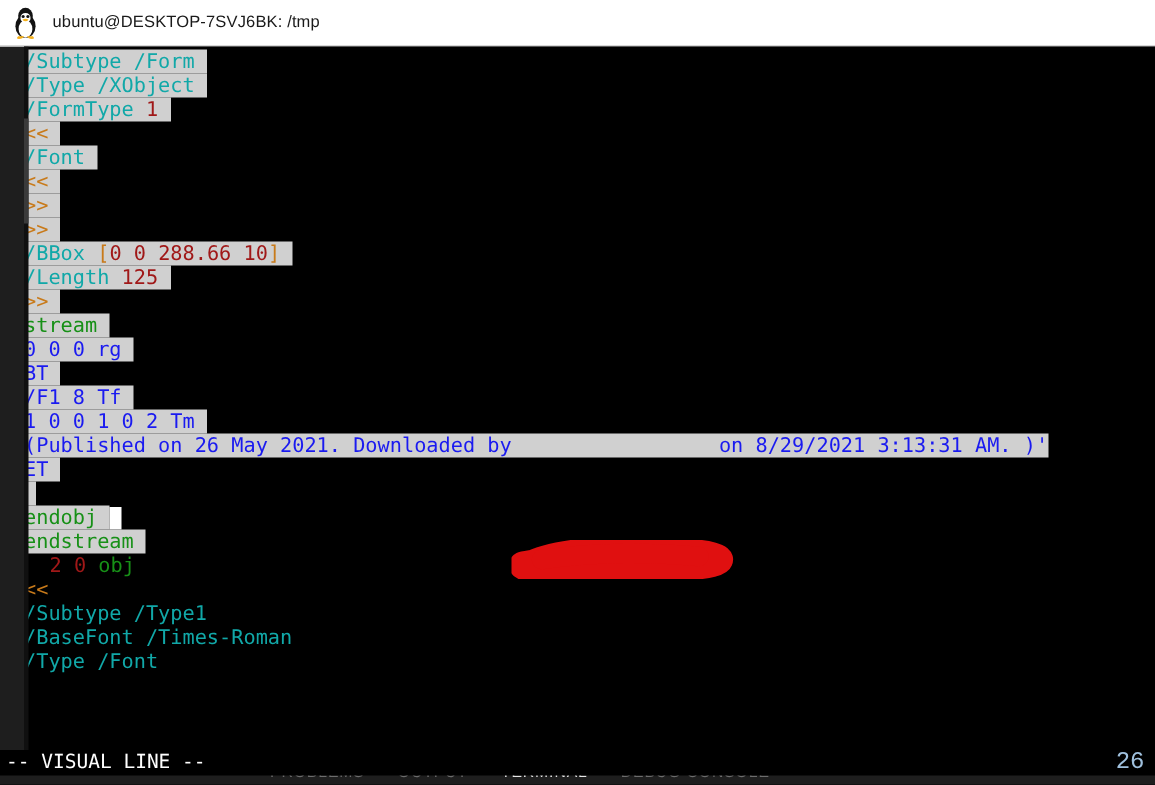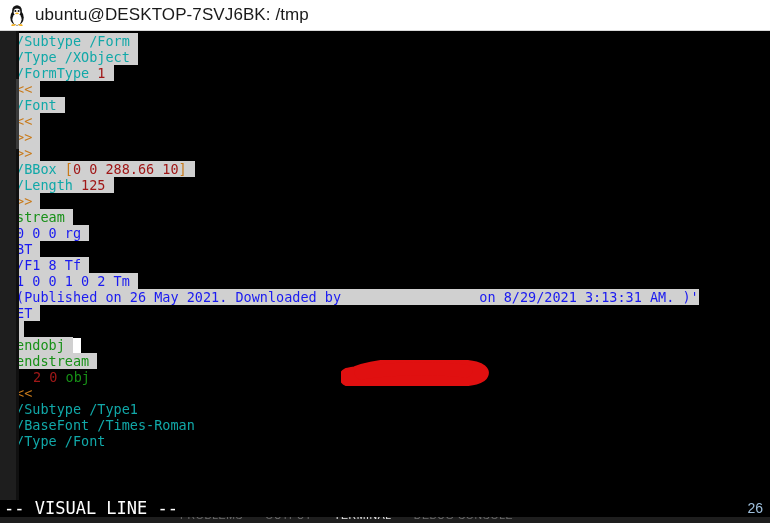--- a/index.html
+++ b/index.html
@@ -38,21 +38,21 @@
     width: 20px;
     height: 22px;
     margin-left: 7px;
     margin-right: 8px;
     flex: none;
     position: relative;
     top: 0px;
   }
   .title-text {
     font-family: "Liberation Sans", sans-serif;
-    font-size: 17px;
+    font-size: 11px;
     color: #1a1a1a;
     letter-spacing: 0.1px;
     white-space: nowrap;
   }
 
   
   .terminal {
     position: absolute;
     left: 16px; top: 31px;
     width: 770px;
@@ -136,33 +136,33 @@
     width: 770px;
     height: 17px;
     background: #000000;
     z-index: 5;
   }
   .statusline .mode {
     position: absolute;
     left: 4px;
     top: 0;
     line-height: 17px;
-    font-size: 17px;
+    font-size: 13px;
     color: #ffffff;
     font-family: "DejaVu Sans Mono", "Liberation Mono", monospace;
     white-space: pre;
   }
   .statusline .count {
     position: absolute;
     right: 7px;
     top: 0;
     line-height: 17px;
-    font-size: 14px;
+    font-size: 16px;
     color: #9fc0dd;
-    font-family: Liberation Sans, sans-serif;
+    font-family: Liberation Mono, monospace;
   }
 
   
   .panelbar {
     position: absolute;
     left: 0;
     top: 500px;
     width: 770px;
     height: 23px;
     background: #1e1e1e;

